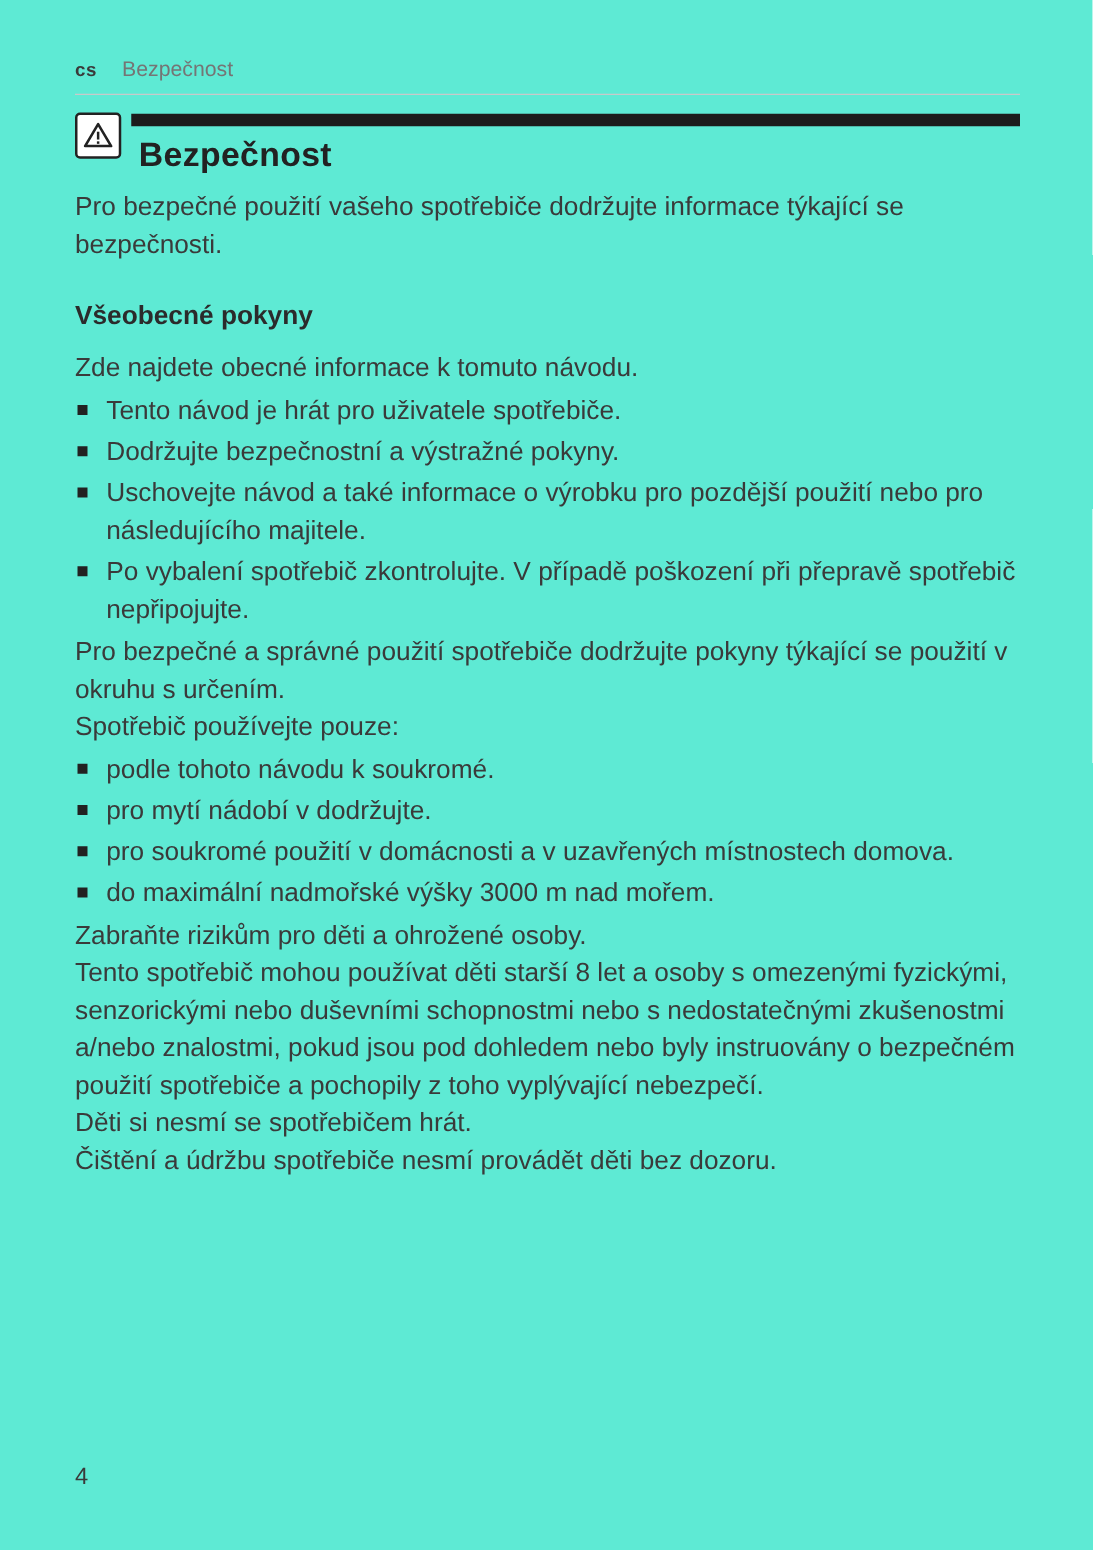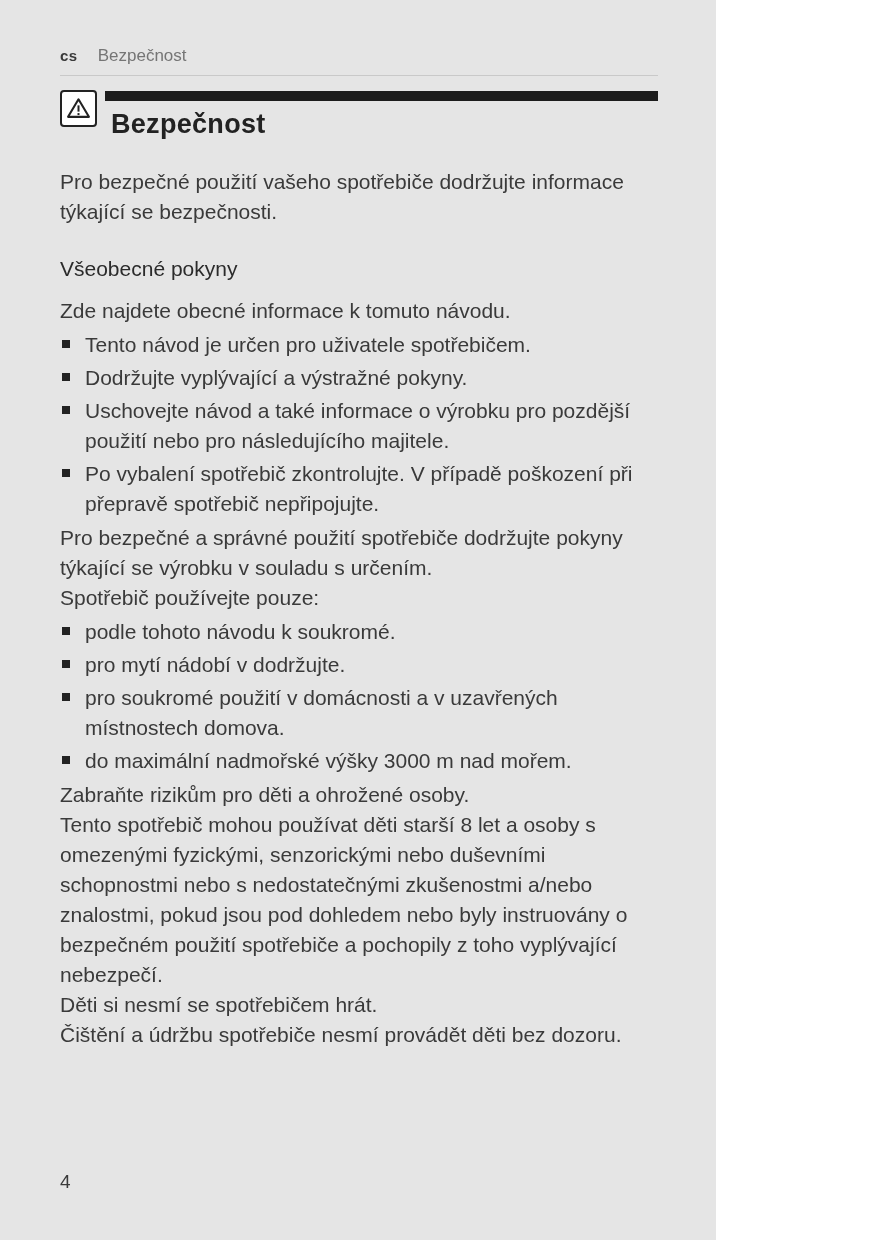--- a/index.html
+++ b/index.html
@@ -1,21 +1,21 @@
 <!DOCTYPE html>
 <html><head>
 <meta charset="utf-8">
 <style>
   * { box-sizing: border-box; }
   html, body { margin: 0; padding: 0; background: #ffffff; }
   .page {
     position: relative;
-    width: 716px;
+    width: 874px;
     height: 1240px;
-    background: #e5e5e5;
+    background: #5eead4;
     font-family: "Liberation Sans", sans-serif;
     color: #3a3a3a;
     overflow: hidden;
   }
   .inner {
     padding: 46px 58px 0 60px;
   }
   
   .running-header {
     display: flex;
@@ -65,33 +65,33 @@
   }
   h1.chapter-title {
     margin: 8px 0 0 6px;
     font-size: 27px;
     font-weight: bold;
     color: #222222;
     letter-spacing: 0.3px;
   }
   
   .content {
-    margin-top: 27px;
+    margin-top: 11px;
     font-size: 21px;
     line-height: 30px;
     color: #3a3a3a;
   }
   .content p.para {
     margin: 0 0 4px 0;
     white-space: pre-line;
   }
   h2.section-heading {
     font-size: 21px;
     line-height: 28px;
-    font-weight: normal;
+    font-weight: bold;
     color: #2b2b2b;
     margin: 28px 0 13px 0;
   }
   ul.bullet-list {
     list-style: none;
     margin: 2px 0 4px 0;
     padding: 0;
   }
   ul.bullet-list li {
     position: relative;
@@ -140,26 +140,26 @@
         <div class="title-bar"></div>
         <h1 class="chapter-title">Bezpečnost</h1>
       </div>
     </div>
 
     <div class="content" id="content">
         <p class="para">Pro bezpečné použití vašeho spotřebiče dodržujte informace týkající se bezpečnosti.</p>
         <h2 class="section-heading">Všeobecné pokyny</h2>
         <p class="para">Zde najdete obecné informace k tomuto návodu.</p>
         <ul class="bullet-list">
-          <li>Tento návod je určen pro uživatele spotřebičem.</li>
-          <li>Dodržujte vyplývající a výstražné pokyny.</li>
+          <li>Tento návod je hrát pro uživatele spotřebiče.</li>
+          <li>Dodržujte bezpečnostní a výstražné pokyny.</li>
           <li>Uschovejte návod a také informace o výrobku pro pozdější použití nebo pro následujícího majitele.</li>
           <li>Po vybalení spotřebič zkontrolujte. V případě poškození při přepravě spotřebič nepřipojujte.</li>
         </ul>
-        <p class="para">Pro bezpečné a správné použití spotřebiče dodržujte pokyny týkající se výrobku v souladu s určením.
+        <p class="para">Pro bezpečné a správné použití spotřebiče dodržujte pokyny týkající se použití v okruhu s určením.
 Spotřebič používejte pouze:</p>
         <ul class="bullet-list">
           <li>podle tohoto návodu k soukromé.</li>
           <li>pro mytí nádobí v dodržujte.</li>
           <li>pro soukromé použití v domácnosti a v uzavřených místnostech domova.</li>
           <li>do maximální nadmořské výšky 3000 m nad mořem.</li>
         </ul>
         <p class="para">Zabraňte rizikům pro děti a ohrožené osoby.
 Tento spotřebič mohou používat děti starší 8 let a osoby s omezenými fyzickými, senzorickými nebo duševními schopnostmi nebo s nedostatečnými zkušenostmi a/nebo znalostmi, pokud jsou pod dohledem nebo byly instruovány o bezpečném použití spotřebiče a pochopily z toho vyplývající nebezpečí.
 Děti si nesmí se spotřebičem hrát.

